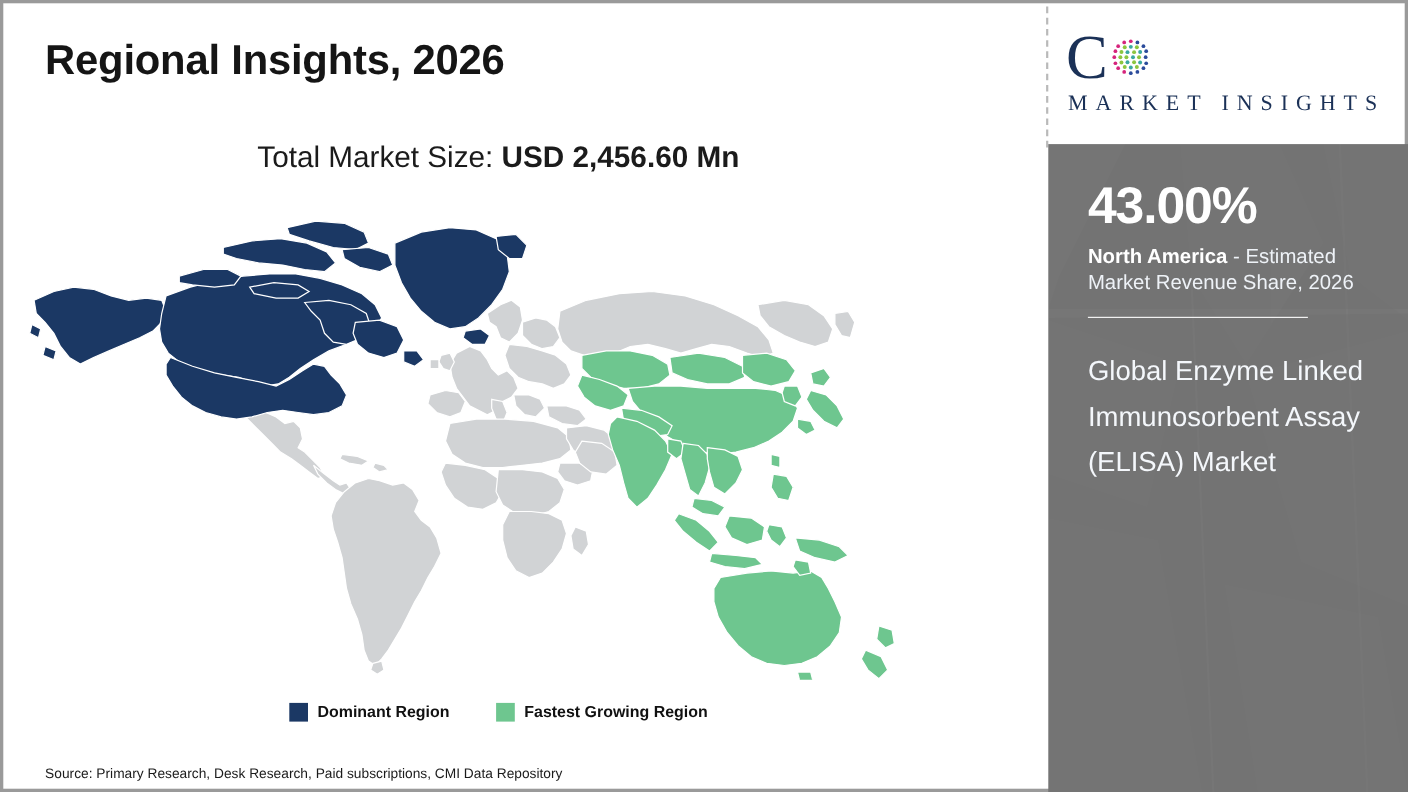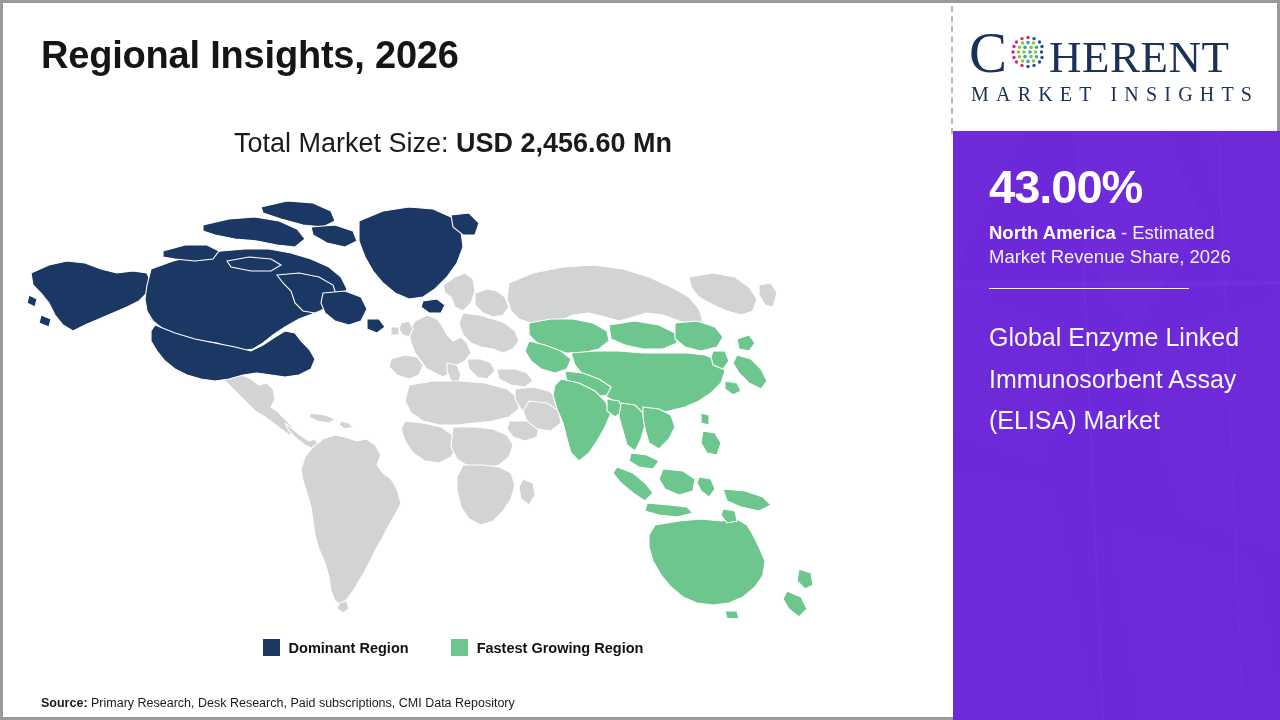--- a/index.html
+++ b/index.html
@@ -23,40 +23,40 @@
   
   #legend{position:absolute;left:0;top:636px;width:900px;display:flex;justify-content:center;gap:42px;}
   .legend-item{display:flex;align-items:center;gap:9px;}
   .swatch{width:17px;height:17px;display:block;}
   .sw-dom{background:#1b3864;}
   .sw-fast{background:#6ec68f;}
   .legend-label{font-size:14.5px;font-weight:bold;color:#111;}
 
   
   #source{position:absolute;left:38px;top:693px;font-size:12.5px;color:#1b1b1b;font-weight:300;}
-  #source b{font-weight:bold;}
+  #source b{font-weight:normal;}
 
   
   #divider{position:absolute;left:948px;top:3px;width:0;height:128px;
            border-left:2px dashed #b9b9b9;}
 
   
   #logo{position:absolute;left:962px;top:18px;width:308px;height:96px;}
   #logo-word{position:absolute;left:4px;top:6px;height:52px;display:flex;align-items:baseline;
              font-family:"Liberation Serif",serif;color:#1b3157;}
   #logo-word .c{font-size:57px;line-height:52px;font-weight:normal;}
   #logo-word .rest{font-size:45px;line-height:52px;letter-spacing:0.5px;}
   #globe{position:relative;width:40px;height:40px;margin:0 1px 2px 1px;align-self:center;}
   #globe svg{display:block;}
   #logo-sub{position:absolute;left:6px;top:62px;font-family:"Liberation Serif",serif;
             font-size:20px;letter-spacing:7.2px;color:#1b3157;}
 
   
   #right{position:absolute;left:950px;top:128px;width:327px;height:589px;
-         background:#6d28d9;overflow:hidden;}
+         background:#737373;overflow:hidden;}
   #right .tex{position:absolute;inset:0;opacity:.5;}
   #right .tex svg{display:block;width:100%;height:100%;}
   #right-inner{position:relative;padding:32px 28px 0 36px;}
   #share-pct{font-size:47px;font-weight:bold;color:#fff;letter-spacing:-1px;line-height:1;}
   #share-desc{margin-top:11px;font-size:18.5px;color:#eef2f7;font-weight:300;line-height:1.32;}
   #share-desc b{font-weight:bold;color:#fff;}
   #rule{margin:18px 0 0 0;width:200px;height:1.5px;background:#ffffff;}
   #market-title{margin-top:28px;font-size:25px;color:#f4f7fb;font-weight:300;line-height:1.66;}
 </style>
 </head>
@@ -214,21 +214,20 @@
               <circle cx="14.5" cy="29" r="1.8" fill="#8cc63f"></circle>
               <circle cx="20" cy="29.4" r="1.8" fill="#3aa8a0"></circle>
               <circle cx="25.5" cy="29" r="1.8" fill="#8cc63f"></circle>
               <circle cx="31.5" cy="30" r="1.7" fill="#2b4b9b"></circle>
             <circle cx="14" cy="33.4" r="1.7" fill="#d6247c"></circle>
               <circle cx="20" cy="34.5" r="1.7" fill="#2b4b9b"></circle>
               <circle cx="26" cy="33.4" r="1.7" fill="#2b4b9b"></circle>
           </g>
         </svg>
       </span>
-      <span class="rest">HERENT</span>
     </div>
     <div id="logo-sub">MARKET INSIGHTS</div>
   </div>
 
   <div id="right">
     <div class="tex">
       <svg viewBox="0 0 327 589" xmlns="http://www.w3.org/2000/svg" preserveAspectRatio="none">
         <path d="M0 0 L70 0 L10 120 L0 150 Z" fill="#ffffff" opacity="0.035"></path>
         <path d="M120 0 L210 0 L250 90 L180 200 L130 120 Z" fill="#ffffff" opacity="0.028"></path>
         <path d="M250 0 L327 0 L327 160 L275 120 Z" fill="#ffffff" opacity="0.025"></path>

